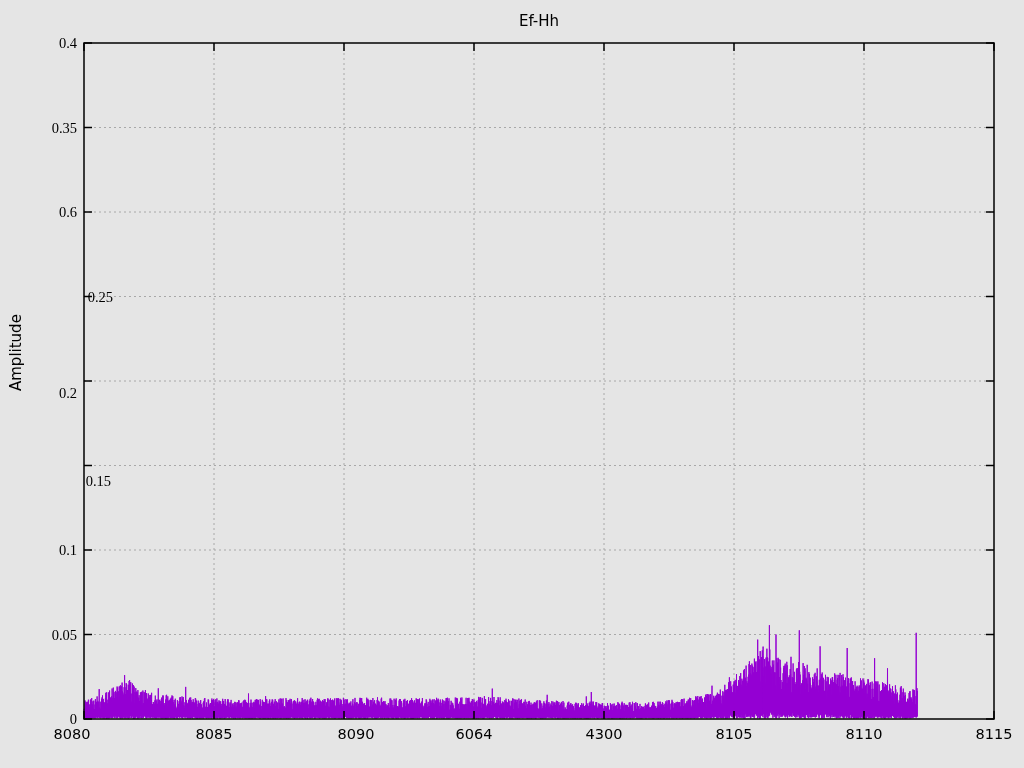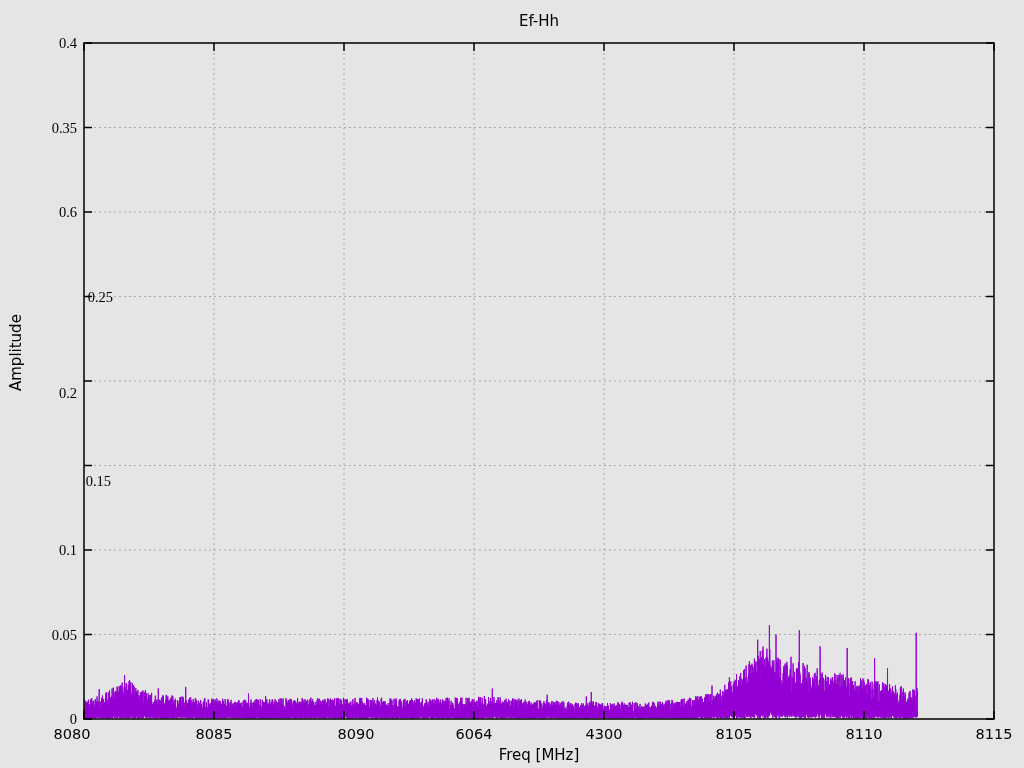--- a/index.html
+++ b/index.html
@@ -120,21 +120,20 @@
       <line x1="84" y1="296.5" x2="92" y2="296.5" stroke="#000000" stroke-width="1.5"></line>
       <line x1="994" y1="296.5" x2="986" y2="296.5" stroke="#000000" stroke-width="1.5"></line>
       <line x1="84" y1="212.00000000000006" x2="92" y2="212.00000000000006" stroke="#000000" stroke-width="1.5"></line>
       <line x1="994" y1="212.00000000000006" x2="986" y2="212.00000000000006" stroke="#000000" stroke-width="1.5"></line>
       <line x1="84" y1="127.5" x2="92" y2="127.5" stroke="#000000" stroke-width="1.5"></line>
       <line x1="994" y1="127.5" x2="986" y2="127.5" stroke="#000000" stroke-width="1.5"></line>
       <line x1="84" y1="43" x2="92" y2="43" stroke="#000000" stroke-width="1.5"></line>
       <line x1="994" y1="43" x2="986" y2="43" stroke="#000000" stroke-width="1.5"></line>
     </svg>
   <div class="chart-title">Ef-Hh</div>
-  <div class="x-axis-title">Freq [MHz]</div>
   <div class="y-axis-title">Amplitude</div>
   <div id="tick-labels">
       <div class="tick-label x-tick-label" style="left: 72px;">8080</div>
       <div class="tick-label x-tick-label" style="left: 214px;">8085</div>
       <div class="tick-label x-tick-label" style="left: 356px;">8090</div>
       <div class="tick-label x-tick-label" style="left: 474px;">6064</div>
       <div class="tick-label x-tick-label" style="left: 604px;">4300</div>
       <div class="tick-label x-tick-label" style="left: 734px;">8105</div>
       <div class="tick-label x-tick-label" style="left: 864px;">8110</div>
       <div class="tick-label x-tick-label" style="left: 994px;">8115</div>

